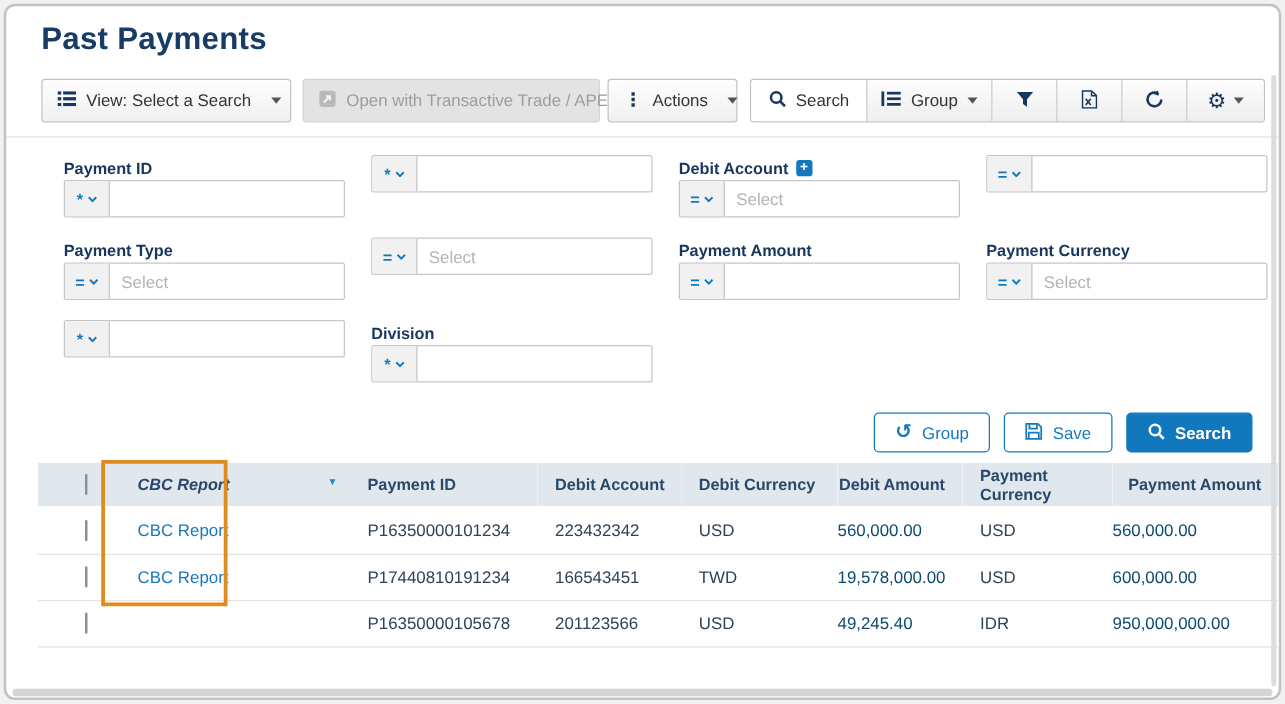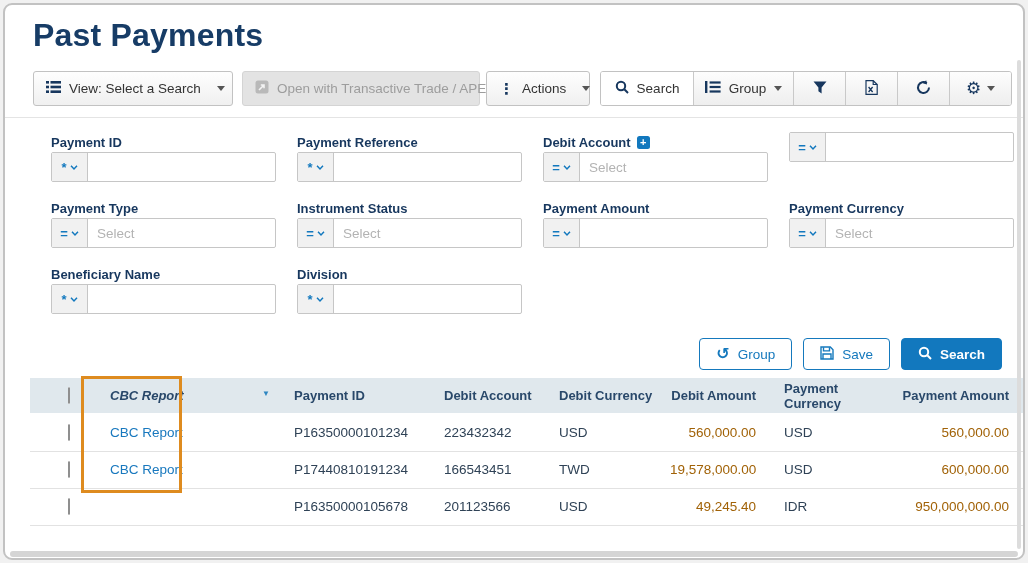--- a/index.html
+++ b/index.html
@@ -2,21 +2,21 @@
 <html><head>
 <meta charset="utf-8">
 <style>
   * { box-sizing: border-box; margin: 0; padding: 0; }
   html,body { background:#f1f1f1; }
   body { font-family:"Liberation Sans","DejaVu Sans",sans-serif; }
   .window {
     position:relative; width:1022px; height:557px; margin:3px;
     background:#fff; border:2px solid #c2c2c2; border-radius:9px; overflow:hidden;
   }
-  .page-title { margin:12px 0 0 28px; font-size:32px; font-weight:600; color:#173c66; letter-spacing:0.2px; }
+  .page-title { margin:12px 0 0 28px; font-size:25px; font-weight:600; color:#173c66; letter-spacing:0.2px; }
 
   
   .toolbar { display:flex; align-items:stretch; margin:17px 0 0 28px; height:35px; }
   .tbtn {
     display:flex; align-items:center; gap:8px; padding:0 12px;
     border:1px solid #c2c2c2; border-radius:3px;
     background:linear-gradient(#fefefe,#f0f0f0);
     font-size:13.5px; color:#333; cursor:pointer; white-space:nowrap;
   }
   .tbtn.disabled { background:#e3e3e3; color:#9d9d9d; border-color:#d4d4d4; cursor:default; }
@@ -71,21 +71,21 @@
   .table-wrap { position:relative; margin-top:8px;padding-left:25px; }
   table { width:100%; border-collapse:collapse; table-layout:fixed; }
   thead th {
     height:36px; background:#e0e8ed; color:#29486a; font-size:13px; font-weight:700;
     text-align:left; padding:0 0 0 14px; border-bottom:2px solid #ffffff; position:relative;
   }
   th.cbc-th { font-style:italic; }
   th.num, td.num { text-align:right; padding-left:0; padding-right:14px; }
   .sort-caret { position:absolute; right:10px; top:11px; font-size:8px; color:#2e86c1; font-style:normal; }
   tbody td { height:37px; border-bottom:1px solid #e2e2e2; color:#2f4256; font-size:13.5px; padding-left:14px; background:#fff; }
-  td.amount { color:#a16207; text-align:right; padding-left:0; padding-right:14px; }
+  td.amount { color:#0c4a6e; padding-left:0; padding-right:14px; }
   .cb-cell { padding:0 !important; }
   .cb { width:14px; height:14px; margin-left:38px; border:1.5px solid #8f8f8f; border-radius:2.5px; background:#fff; cursor:pointer; }
   .link { color:#1878be; cursor:pointer; text-decoration:none; }
 
   
   .annotation-box {
     position:absolute; left:76px; top:-2px; width:101px; height:117px;
     border:3px solid #de8b1f; pointer-events:none; z-index:4;
   }
 
@@ -202,24 +202,20 @@
               <span>*</span>
               <svg width="8" height="5" viewBox="0 0 8 5" fill="none" stroke="#1278be" stroke-width="1.5">
                 <path d="M1 0.8 L4 3.9 L7 0.8"></path>
               </svg>
             </span>
             <input class="finput" type="text" placeholder="" style="">
           </div>
         </div>
 
         <div class="field">
-          <div class="flabel">
-            <span>Payment Reference</span>
-
-          </div>
           <div class="input-group">
             <span class="op-box">
               <span>*</span>
               <svg width="8" height="5" viewBox="0 0 8 5" fill="none" stroke="#1278be" stroke-width="1.5">
                 <path d="M1 0.8 L4 3.9 L7 0.8"></path>
               </svg>
             </span>
             <input class="finput" type="text" placeholder="" style="">
           </div>
         </div>
@@ -262,24 +258,20 @@
               <span>=</span>
               <svg width="8" height="5" viewBox="0 0 8 5" fill="none" stroke="#1278be" stroke-width="1.5">
                 <path d="M1 0.8 L4 3.9 L7 0.8"></path>
               </svg>
             </span>
             <input class="finput" type="text" placeholder="Select" style="">
           </div>
         </div>
 
         <div class="field">
-          <div class="flabel">
-            <span>Instrument Status</span>
-
-          </div>
           <div class="input-group">
             <span class="op-box">
               <span>=</span>
               <svg width="8" height="5" viewBox="0 0 8 5" fill="none" stroke="#1278be" stroke-width="1.5">
                 <path d="M1 0.8 L4 3.9 L7 0.8"></path>
               </svg>
             </span>
             <input class="finput" type="text" placeholder="Select" style="">
           </div>
         </div>
@@ -310,24 +302,20 @@
               <span>=</span>
               <svg width="8" height="5" viewBox="0 0 8 5" fill="none" stroke="#1278be" stroke-width="1.5">
                 <path d="M1 0.8 L4 3.9 L7 0.8"></path>
               </svg>
             </span>
             <input class="finput" type="text" placeholder="Select" style="">
           </div>
         </div>
 
         <div class="field">
-          <div class="flabel">
-            <span>Beneficiary Name</span>
-
-          </div>
           <div class="input-group">
             <span class="op-box">
               <span>*</span>
               <svg width="8" height="5" viewBox="0 0 8 5" fill="none" stroke="#1278be" stroke-width="1.5">
                 <path d="M1 0.8 L4 3.9 L7 0.8"></path>
               </svg>
             </span>
             <input class="finput" type="text" placeholder="" style="">
           </div>
         </div>

